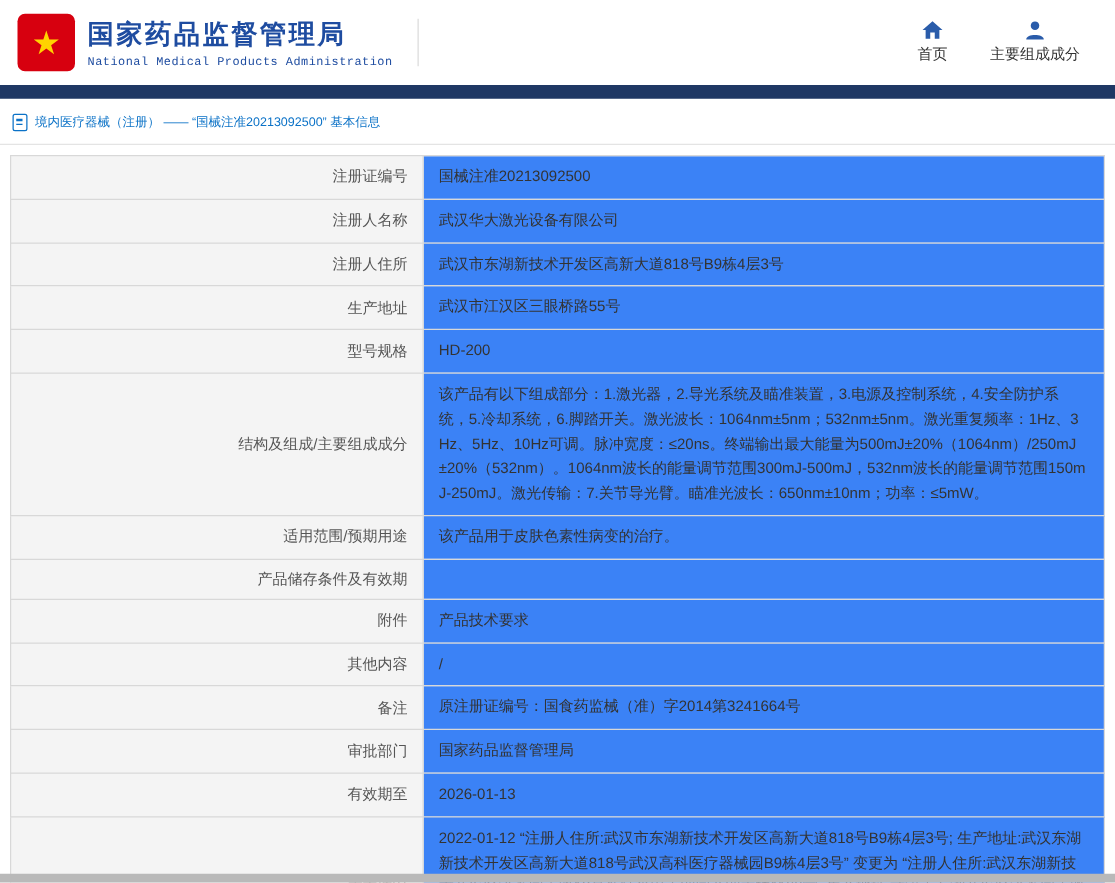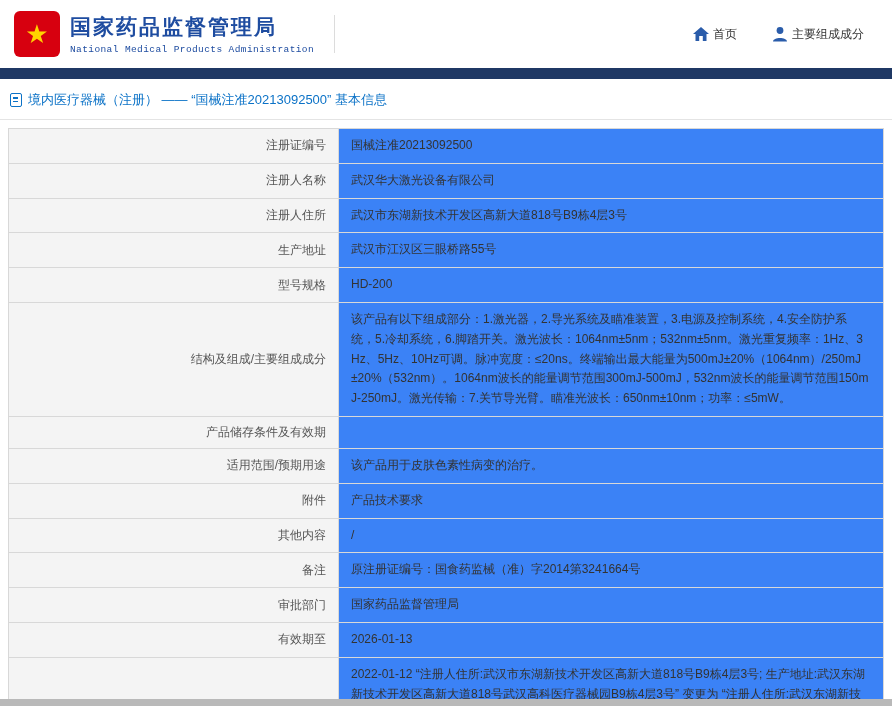--- a/index.html
+++ b/index.html
@@ -11,31 +11,31 @@
   .emblem { width:46px; height:46px; background:#d7000f; border-radius:6px;
     display:flex; align-items:center; justify-content:center; flex:0 0 auto; }
   .emblem .star { color:#ffd300; font-size:26px; line-height:1; }
   .title-block { margin-left:10px; }
   .cn-title { color:#1e4ca0; font-size:21px; font-weight:bold; letter-spacing:2px; }
   .en-title { color:#1e4ca0; font-size:9.5px; margin-top:3px; letter-spacing:0.4px;font-family:Liberation Mono, monospace; }
   .v-divider { width:1px; height:38px; background:#dcdcdc; margin:0 20px; }
   .section-entry { display:flex; align-items:center; gap:6px; cursor:pointer; }
   .section-label { font-size:16px; color:#333; letter-spacing:2px; }
   .header-nav { margin-left:auto; display:flex; gap:34px; padding-right:14px; }
-  .nav-item { display:flex; align-items:center; gap:3px; cursor:pointer; }
+  .nav-item { display:flex; flex-direction:column; align-items:center; gap:3px; cursor:pointer; }
   .nav-item svg { display:block; }
   .nav-label { font-size:12px; color:#333; white-space:nowrap; }
 
   
   .top-bar { height: 11px; background:#1f3864; }
 
   
   .breadcrumb-wrap { padding: 12px 10px 10px 10px; border-bottom:1px solid #e4e4e4;
     display:flex; align-items:center; gap:6px; }
-  .breadcrumb { color:#0b72c7; font-size:13px; }
+  .breadcrumb { color:#0b72c7; font-size:10px; }
   .doc-icon { width:12px; height:14px; border:1.5px solid #0b72c7; border-radius:2px; position:relative; flex:0 0 auto; }
   .doc-icon::before { content:""; position:absolute; left:2px; top:3px; width:5px; height:1.5px; background:#0b72c7; }
   .doc-icon::after { content:""; position:absolute; left:2px; top:6.5px; width:5px; height:1.5px; background:#0b72c7; }
 
   
   .table-wrap { padding: 8px 8px 0 8px; }
   table.info { width:100%; border-collapse:collapse; table-layout:fixed; }
   table.info th, table.info td { border:1px solid #d8d8d8; font-size:12px; font-weight:normal;
     padding:7px 12px; vertical-align:middle; }
   table.info th { width:330px; background:#f4f4f4; color:#555; text-align:right; }
@@ -106,26 +106,26 @@
       </tr>
       <tr>
         <th>型号规格</th>
         <td>HD-200</td>
       </tr>
       <tr>
         <th>结构及组成/主要组成成分</th>
         <td>该产品有以下组成部分：1.激光器，2.导光系统及瞄准装置，3.电源及控制系统，4.安全防护系统，5.冷却系统，6.脚踏开关。激光波长：1064nm±5nm；532nm±5nm。激光重复频率：1Hz、3Hz、5Hz、10Hz可调。脉冲宽度：≤20ns。终端输出最大能量为500mJ±20%（1064nm）/250mJ±20%（532nm）。1064nm波长的能量调节范围300mJ-500mJ，532nm波长的能量调节范围150mJ-250mJ。激光传输：7.关节导光臂。瞄准光波长：650nm±10nm；功率：≤5mW。</td>
       </tr>
       <tr>
+        <th>适用范围/预期用途</th>
+        <td>该产品用于皮肤色素性病变的治疗。</td>
+      </tr>
+      <tr>
         <th>产品储存条件及有效期</th>
         <td class="empty-cell"></td>
-      </tr>
-      <tr>
-        <th>适用范围/预期用途</th>
-        <td>该产品用于皮肤色素性病变的治疗。</td>
       </tr>
       <tr>
         <th>附件</th>
         <td>产品技术要求</td>
       </tr>
       <tr>
         <th>其他内容</th>
         <td>/</td>
       </tr>
       <tr>

